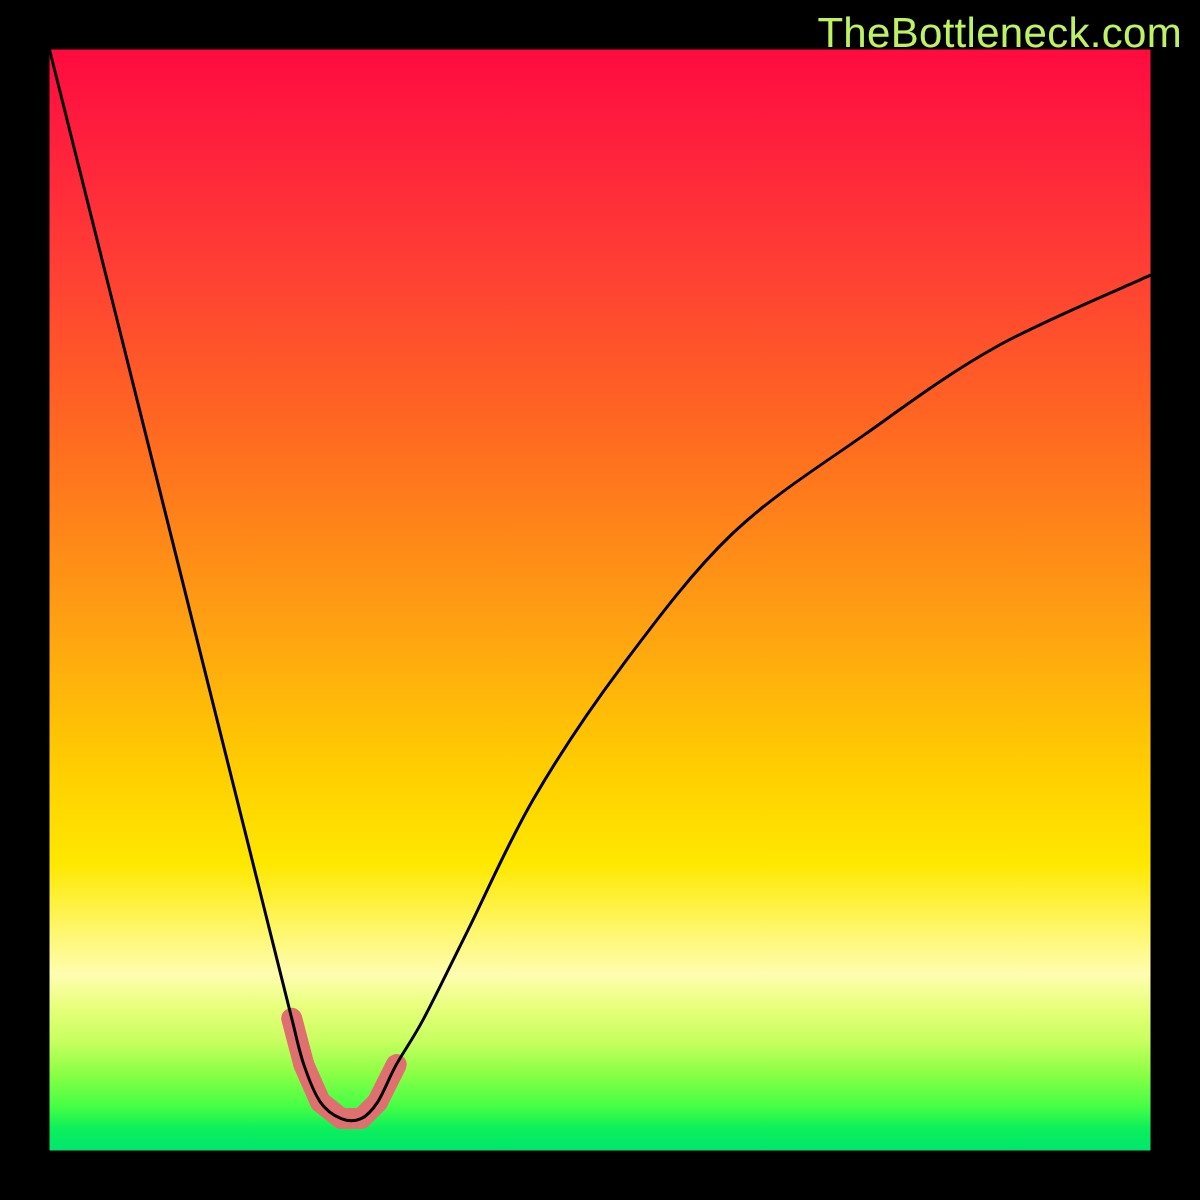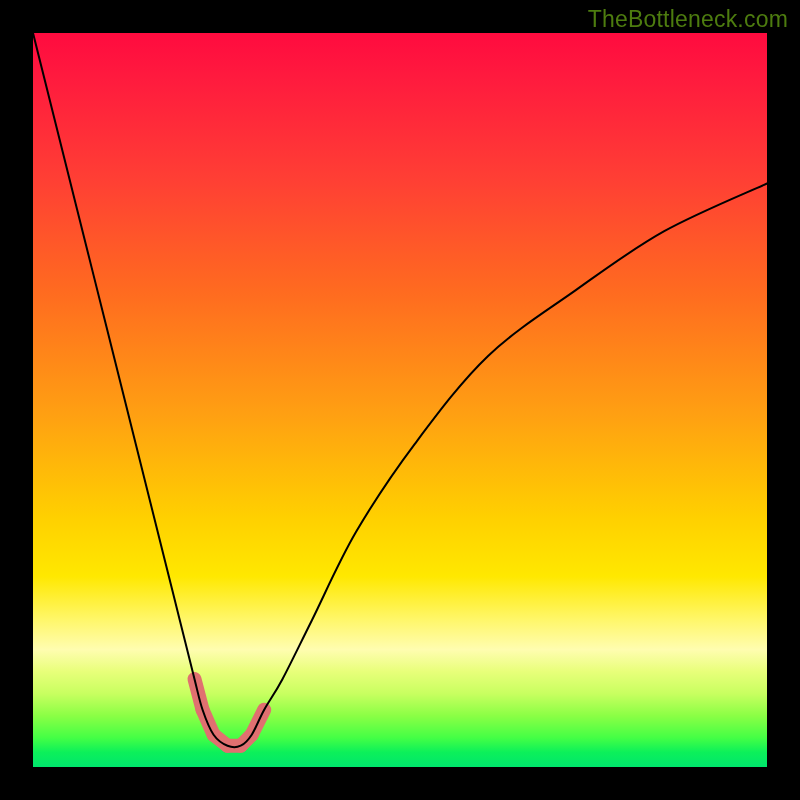--- a/index.html
+++ b/index.html
@@ -39,22 +39,22 @@
       #8bff45 93%,
       #45ff45 96%,
       #0cf05a 98%,
       #00e66d 100%
     );
   }
   .credit {
     position: absolute;
     top: 6px;
     right: 12px;
-    color: #4d7c0f;
-    font-size: 23px;
+    color: #bef264;
+    font-size: 28px;
     font-weight: 400;
     letter-spacing: 0.2px;
     user-select: none;
   }
   svg.curve {
     position: absolute;
     left: 0;
     top: 0;
     width: 734px;
     height: 734px;

